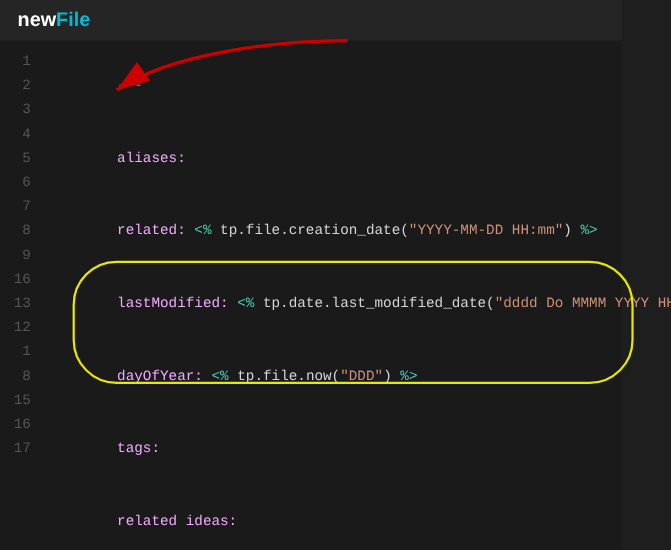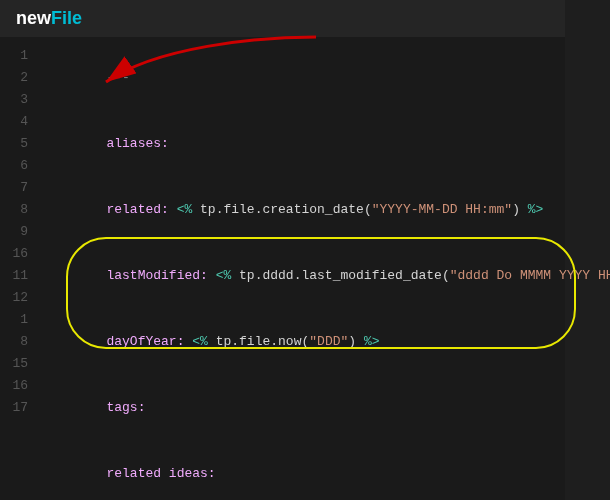--- a/index.html
+++ b/index.html
@@ -115,21 +115,21 @@
       <div>1</div>
       <div>2</div>
       <div>3</div>
       <div>4</div>
       <div>5</div>
       <div>6</div>
       <div>7</div>
       <div>8</div>
       <div>9</div>
       <div>16</div>
-      <div>11</div>
+      <div>13</div>
       <div>12</div>
       <div>1</div>
       <div>8</div>
       <div>15</div>
       <div>16</div>
       <div>17</div>
     </div>
 
     <div class="code-content">
 
@@ -139,21 +139,21 @@
 
       <div class="code-line">
         <span class="c-red">aliases:</span>
       </div>
 
       <div class="code-line">
         <span class="c-red">related: </span><span class="c-cyan">&lt;%</span><span class="c-white"> tp.file.creation_date(</span><span class="c-string">"YYYY-MM-DD HH:mm"</span><span class="c-white">) </span><span class="c-cyan">%&gt;</span>
       </div>
 
       <div class="code-line">
-        <span class="c-red">lastModified: </span><span class="c-cyan">&lt;%</span><span class="c-white"> tp.dddd.last_modified_date(</span><span class="c-string">"dddd Do MMMM YYYY HH:mm:ss"</span>
+        <span class="c-red">lastModified: </span><span class="c-cyan">&lt;%</span><span class="c-white"> tp.date.last_modified_date(</span><span class="c-string">"dddd Do MMMM YYYY HH:mm:ss"</span>
       </div>
 
       <div class="code-line">
         <span class="c-red">dayOfYear: </span><span class="c-cyan">&lt;%</span><span class="c-white"> tp.file.now(</span><span class="c-string">"DDD"</span><span class="c-white">) </span><span class="c-cyan">%&gt;</span>
       </div>
 
       <div class="code-line">
         <span class="c-red">tags:</span>
       </div>
 

